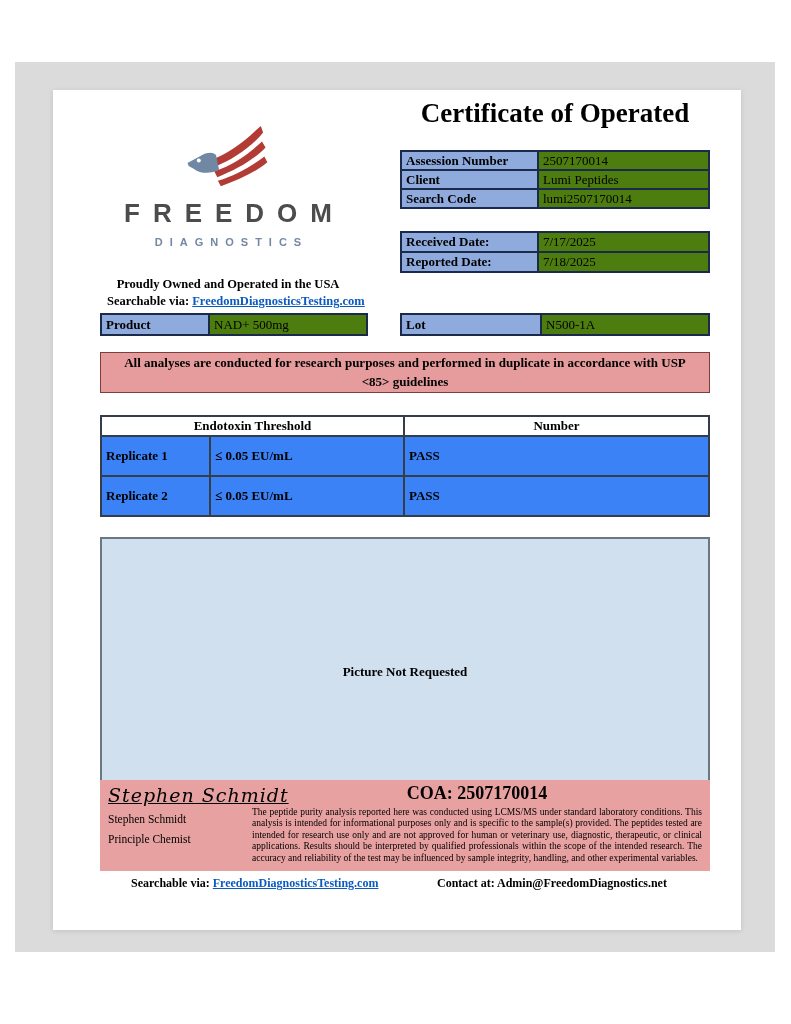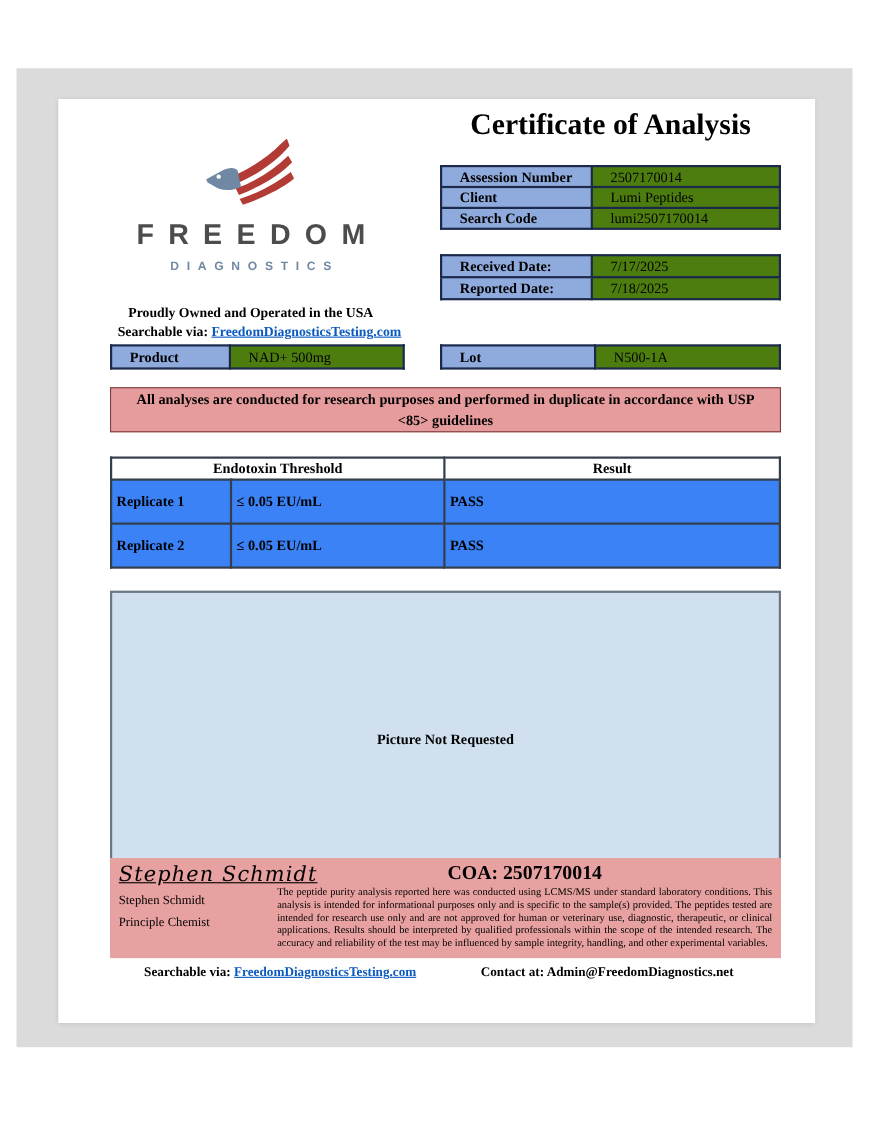--- a/index.html
+++ b/index.html
@@ -34,21 +34,21 @@
   .searchable-top{position:absolute;left:54px;top:204px;font-size:12.5px;font-weight:bold;}
   .link{color:#0b5ac0;text-decoration:underline;cursor:pointer;}
   
   .title{
     position:absolute;left:347px;top:8px;width:310px;margin:0;
     text-align:center;font-size:27px;font-weight:bold;white-space:nowrap;
   }
   
   table{border-collapse:collapse;table-layout:fixed;}
   .blue-table td{
-    border:2px solid #1b2a4a;font-size:13px;padding:0 16px;vertical-align:middle;
+    border:2px solid #1b2a4a;font-size:13px;padding:0 4px;vertical-align:middle;
   }
   .blue-table td.lbl{background:#8faadc;font-weight:bold;}
   .blue-table td.val{background:#4d7c0f;}
   .info-table{position:absolute;left:347px;top:60px;width:310px;}
   .info-table td{height:17px;}
   .date-table{position:absolute;left:347px;top:141px;width:310px;}
   .date-table td{height:18px;margin-top:12px;}
   .product-table{position:absolute;left:47px;top:223px;width:268px;}
   .product-table td{height:19px;}
   .lot-table{position:absolute;left:347px;top:223px;width:310px;}
@@ -116,21 +116,21 @@
       <div class="logo-sub">DIAGNOSTICS</div>
     </div>
 
     <div class="tagline">Proudly Owned and Operated in the USA</div>
 
     <div class="searchable-top">
       <span>Searchable via:</span>
       <a class="link">FreedomDiagnosticsTesting.com</a>
     </div>
 
-    <h1 class="title">Certificate of Analysis</h1>
+    <h1 class="title">Certificate of Operated</h1>
 
     <table class="blue-table info-table">
       <colgroup>
           <col style="width:137px">
           <col>
         </colgroup>
       <tbody>
           <tr>
         <td class="lbl">Assession Number</td>
         <td class="val">2507170014</td>
@@ -195,21 +195,21 @@
 
     <table class="results-table">
       <colgroup>
           <col style="width:109px">
           <col style="width:194px">
           <col>
         </colgroup>
       <tbody>
           <tr>
         <th colspan="2">Endotoxin Threshold</th>
-        <th>Result</th>
+        <th>Number</th>
       </tr>
       <tr>
         <td>Replicate 1</td>
         <td>≤ 0.05 EU/mL</td>
         <td>PASS</td>
       </tr>
       <tr>
         <td>Replicate 2</td>
         <td>≤ 0.05 EU/mL</td>
         <td>PASS</td>

